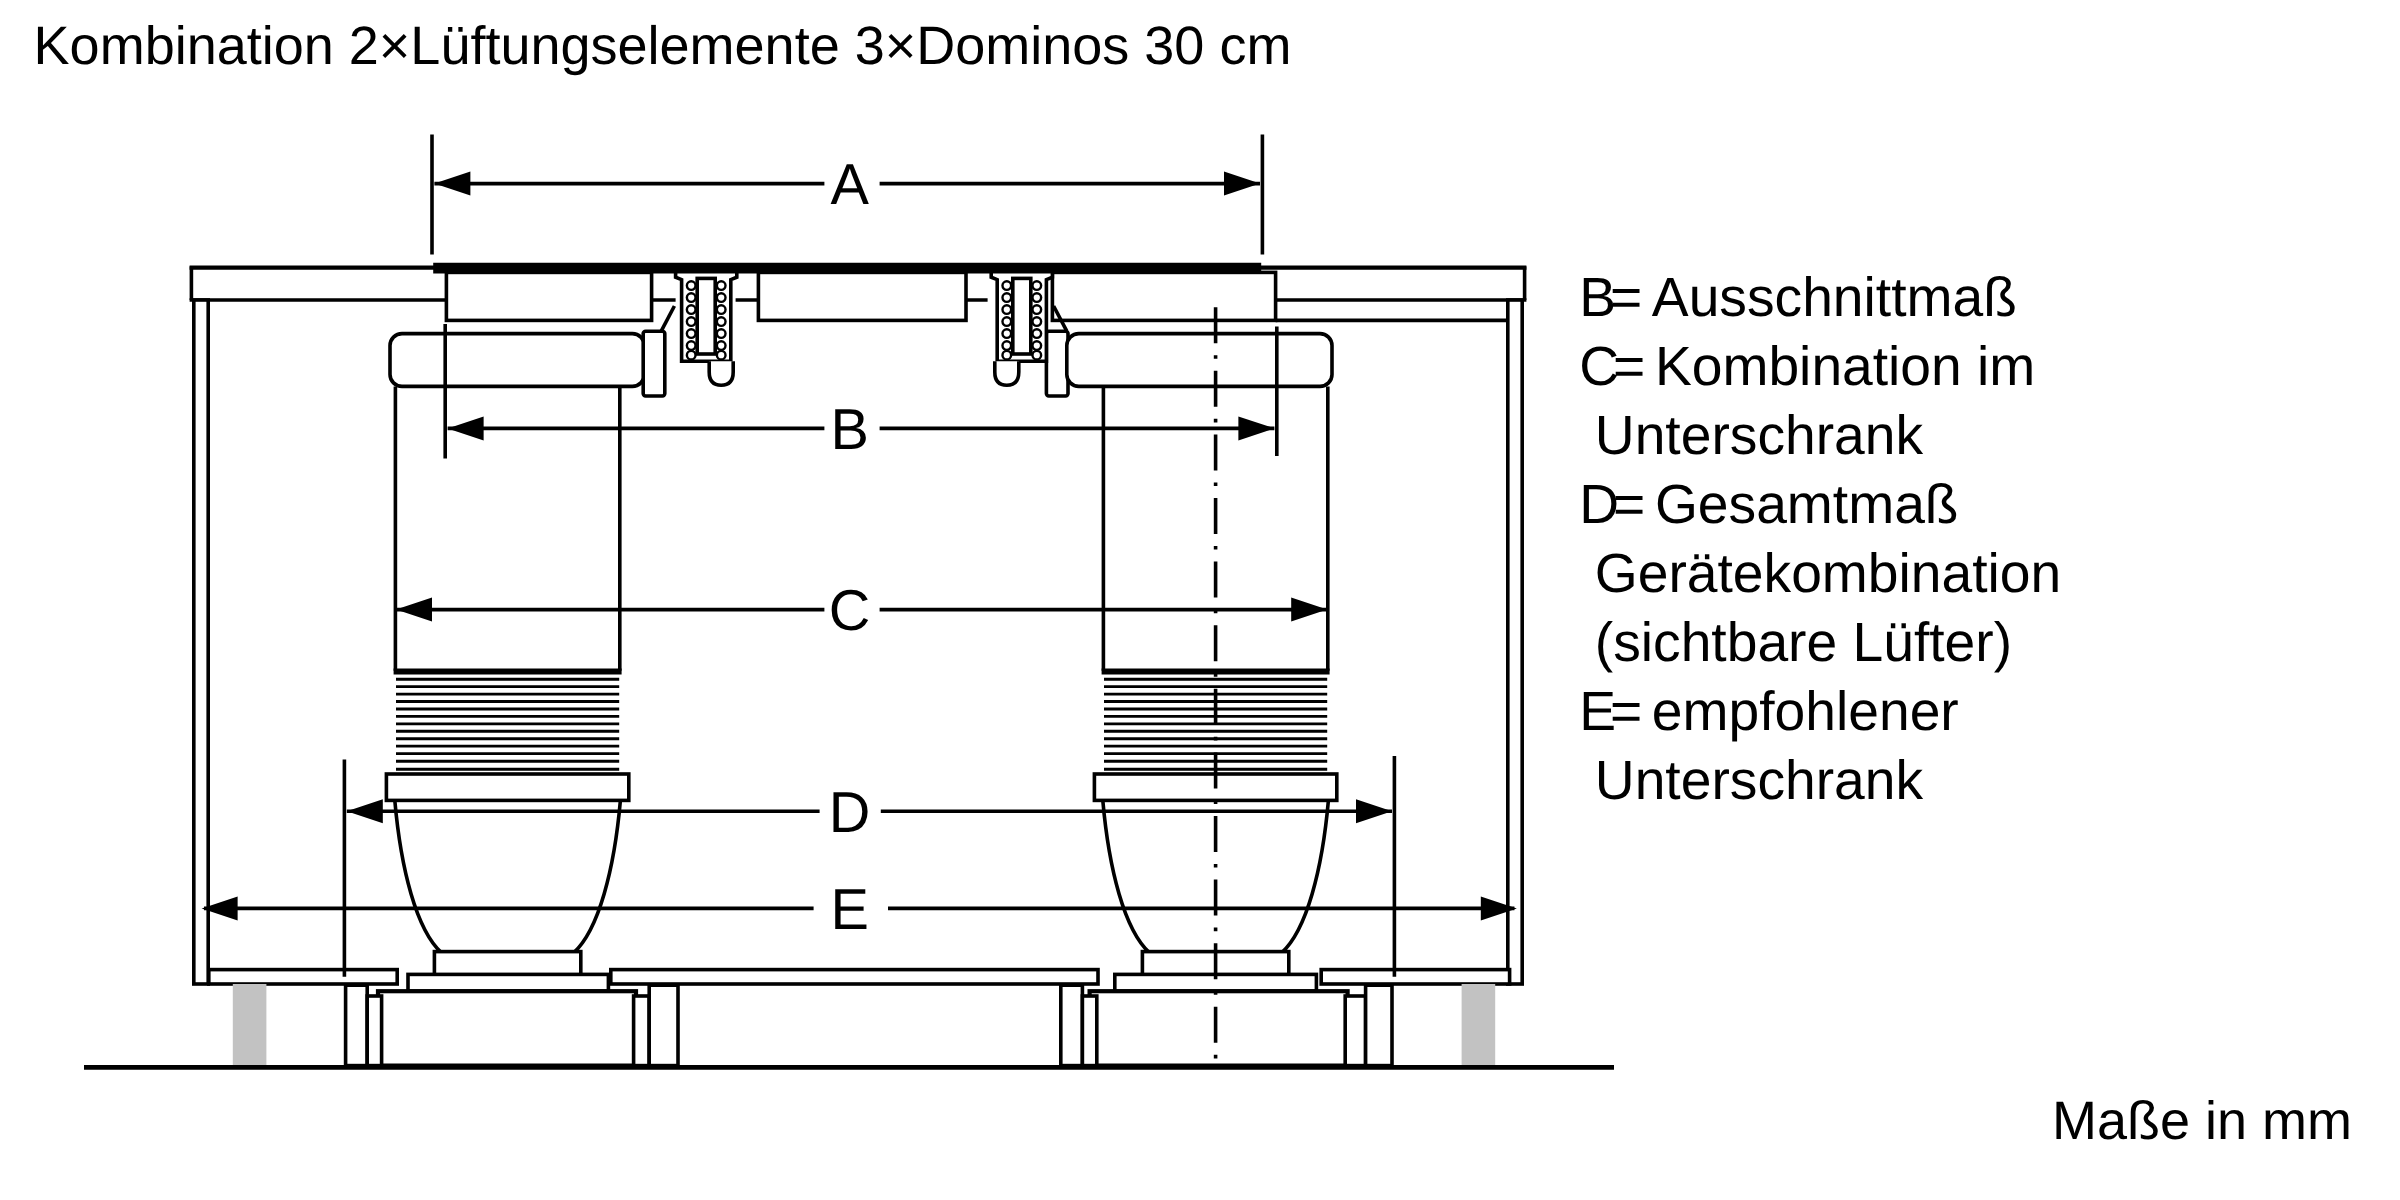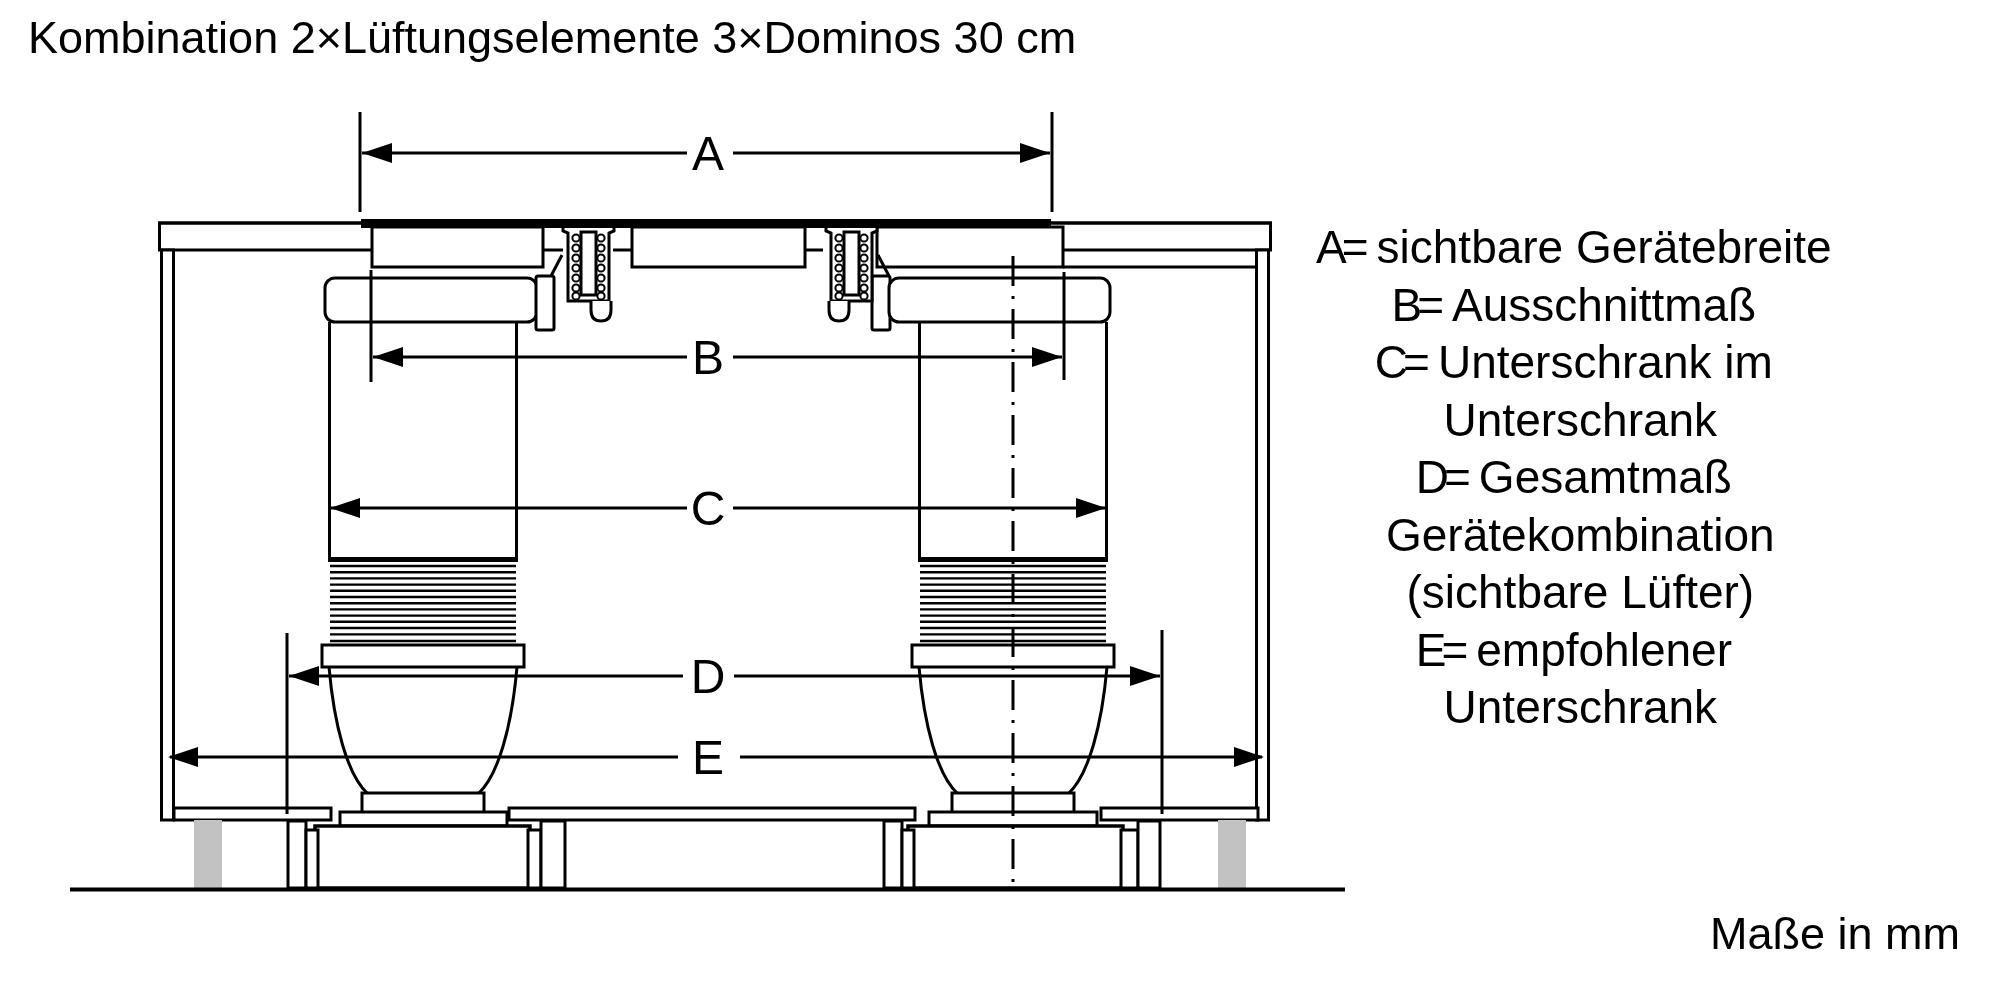--- a/index.html
+++ b/index.html
@@ -1,17 +1,17 @@
 <!DOCTYPE html>
 <html><head>
 <meta charset="utf-8">
 <style>
   html,body{margin:0;padding:0;background:#fff;}
   #page{position:relative;width:2000px;height:1000px;background:#fff;overflow:hidden;
-        font-family:"Liberation Sans",sans-serif;color:#000;text-align:center;}
+        font-family:"Liberation Sans",sans-serif;color:#000;}
   #title{position:absolute;left:28px;top:12px;font-size:45px;letter-spacing:0;white-space:nowrap;}
   #drawing{position:absolute;left:0;top:0;}
   #legend{position:absolute;left:1316px;top:219px;font-size:46px;line-height:57.5px;white-space:nowrap;}
   .lrow{height:57.5px;}
   .lk{display:inline-block;letter-spacing:-5px;margin-right:13px;}
   #units-note{position:absolute;left:1710px;top:908px;font-size:45px;white-space:nowrap;}
   svg text{font-family:"Liberation Sans",sans-serif;font-size:48px;fill:#000;}
 </style>
 </head>
 <body>
@@ -174,23 +174,22 @@
       <path d="M170 757 H678 M740 757 H1262"></path>
       <polygon points="168,757 198,747 198,767" fill="#000" stroke="none"></polygon>
       <polygon points="1264,757 1234,747 1234,767" fill="#000" stroke="none"></polygon>
       <text x="708" y="774" text-anchor="middle" stroke="none" fill="#000">E</text>
     </g>
 
     <path d="M70 889.5 H1345" stroke-width="4"></path>
   </svg>
 
   <div id="legend">
-    <div class="lrow"><span class="lk">A=</span><span>sichtbare Gerätebreite</span></div>
     <div class="lrow"><span class="lk">B=</span><span>Ausschnittmaß</span></div>
-    <div class="lrow"><span class="lk">C=</span><span>Unterschrank im</span></div>
+    <div class="lrow"><span class="lk">C=</span><span>Kombination im</span></div>
     <div class="lrow"><span class="lk"></span><span>Unterschrank</span></div>
     <div class="lrow"><span class="lk">D=</span><span>Gesamtmaß</span></div>
     <div class="lrow"><span class="lk"></span><span>Gerätekombination</span></div>
     <div class="lrow"><span class="lk"></span><span>(sichtbare Lüfter)</span></div>
     <div class="lrow"><span class="lk">E=</span><span>empfohlener</span></div>
     <div class="lrow"><span class="lk"></span><span>Unterschrank</span></div>
   </div>
 
   <div id="units-note">Maße in mm</div>
 

